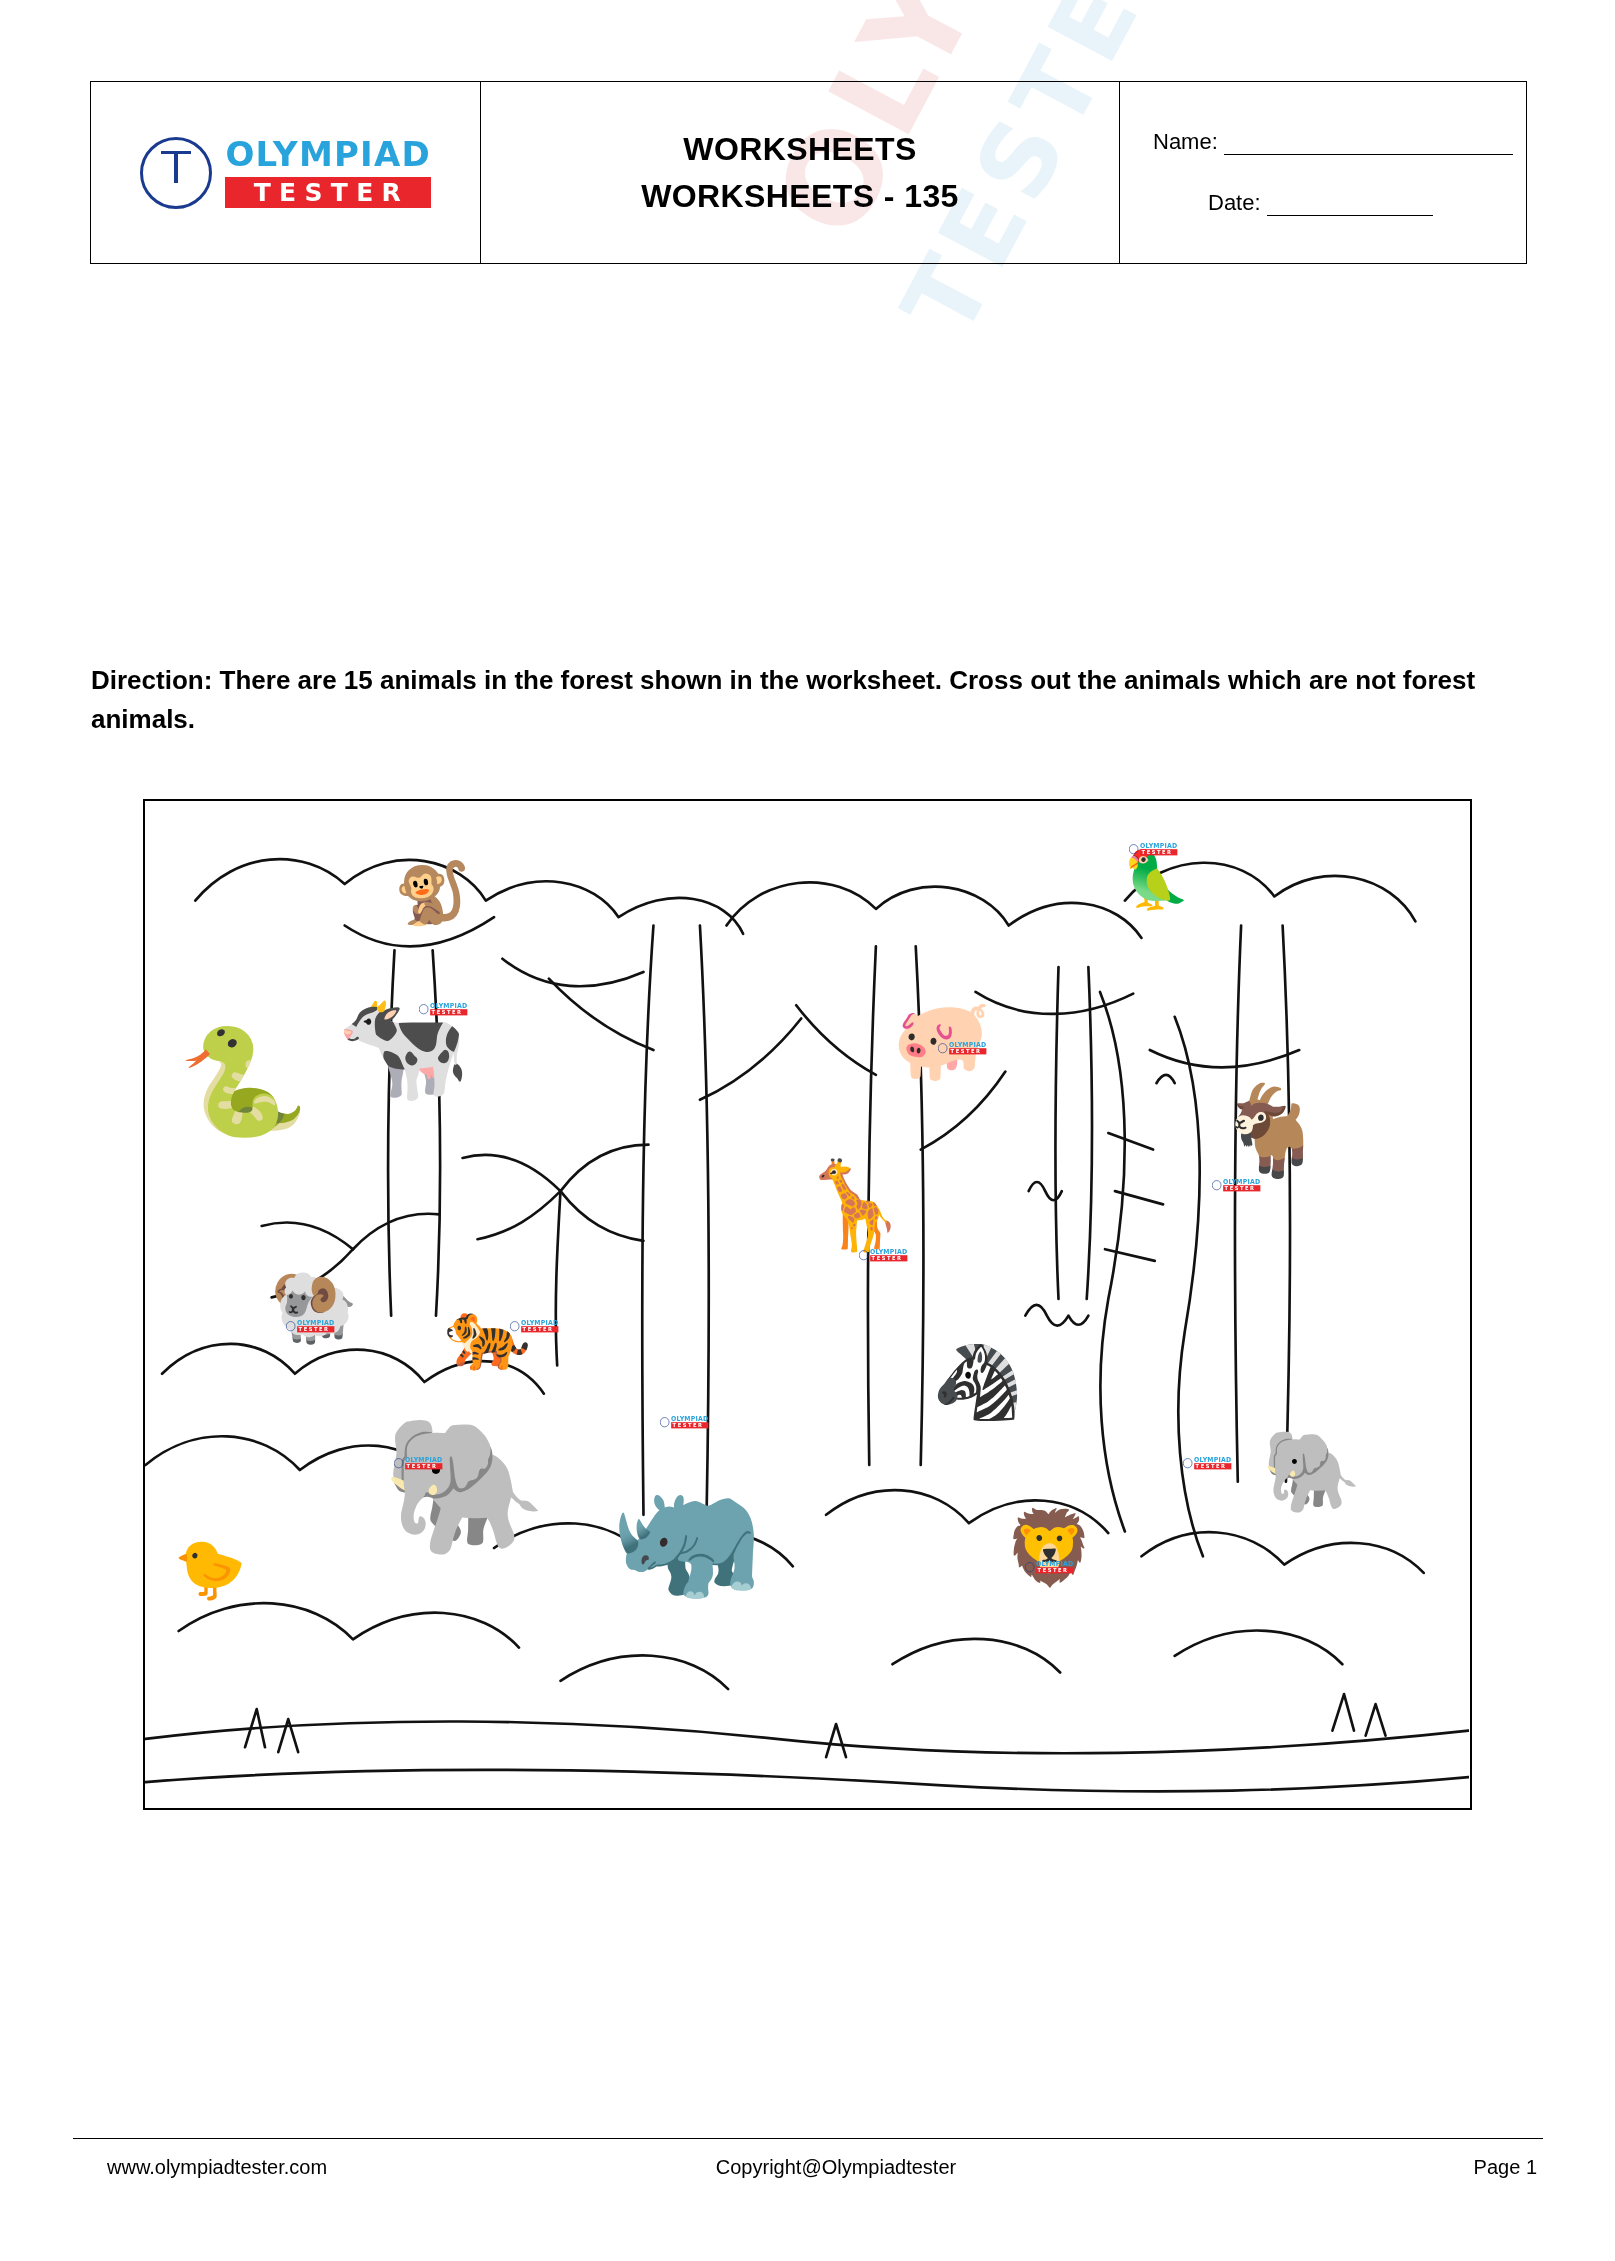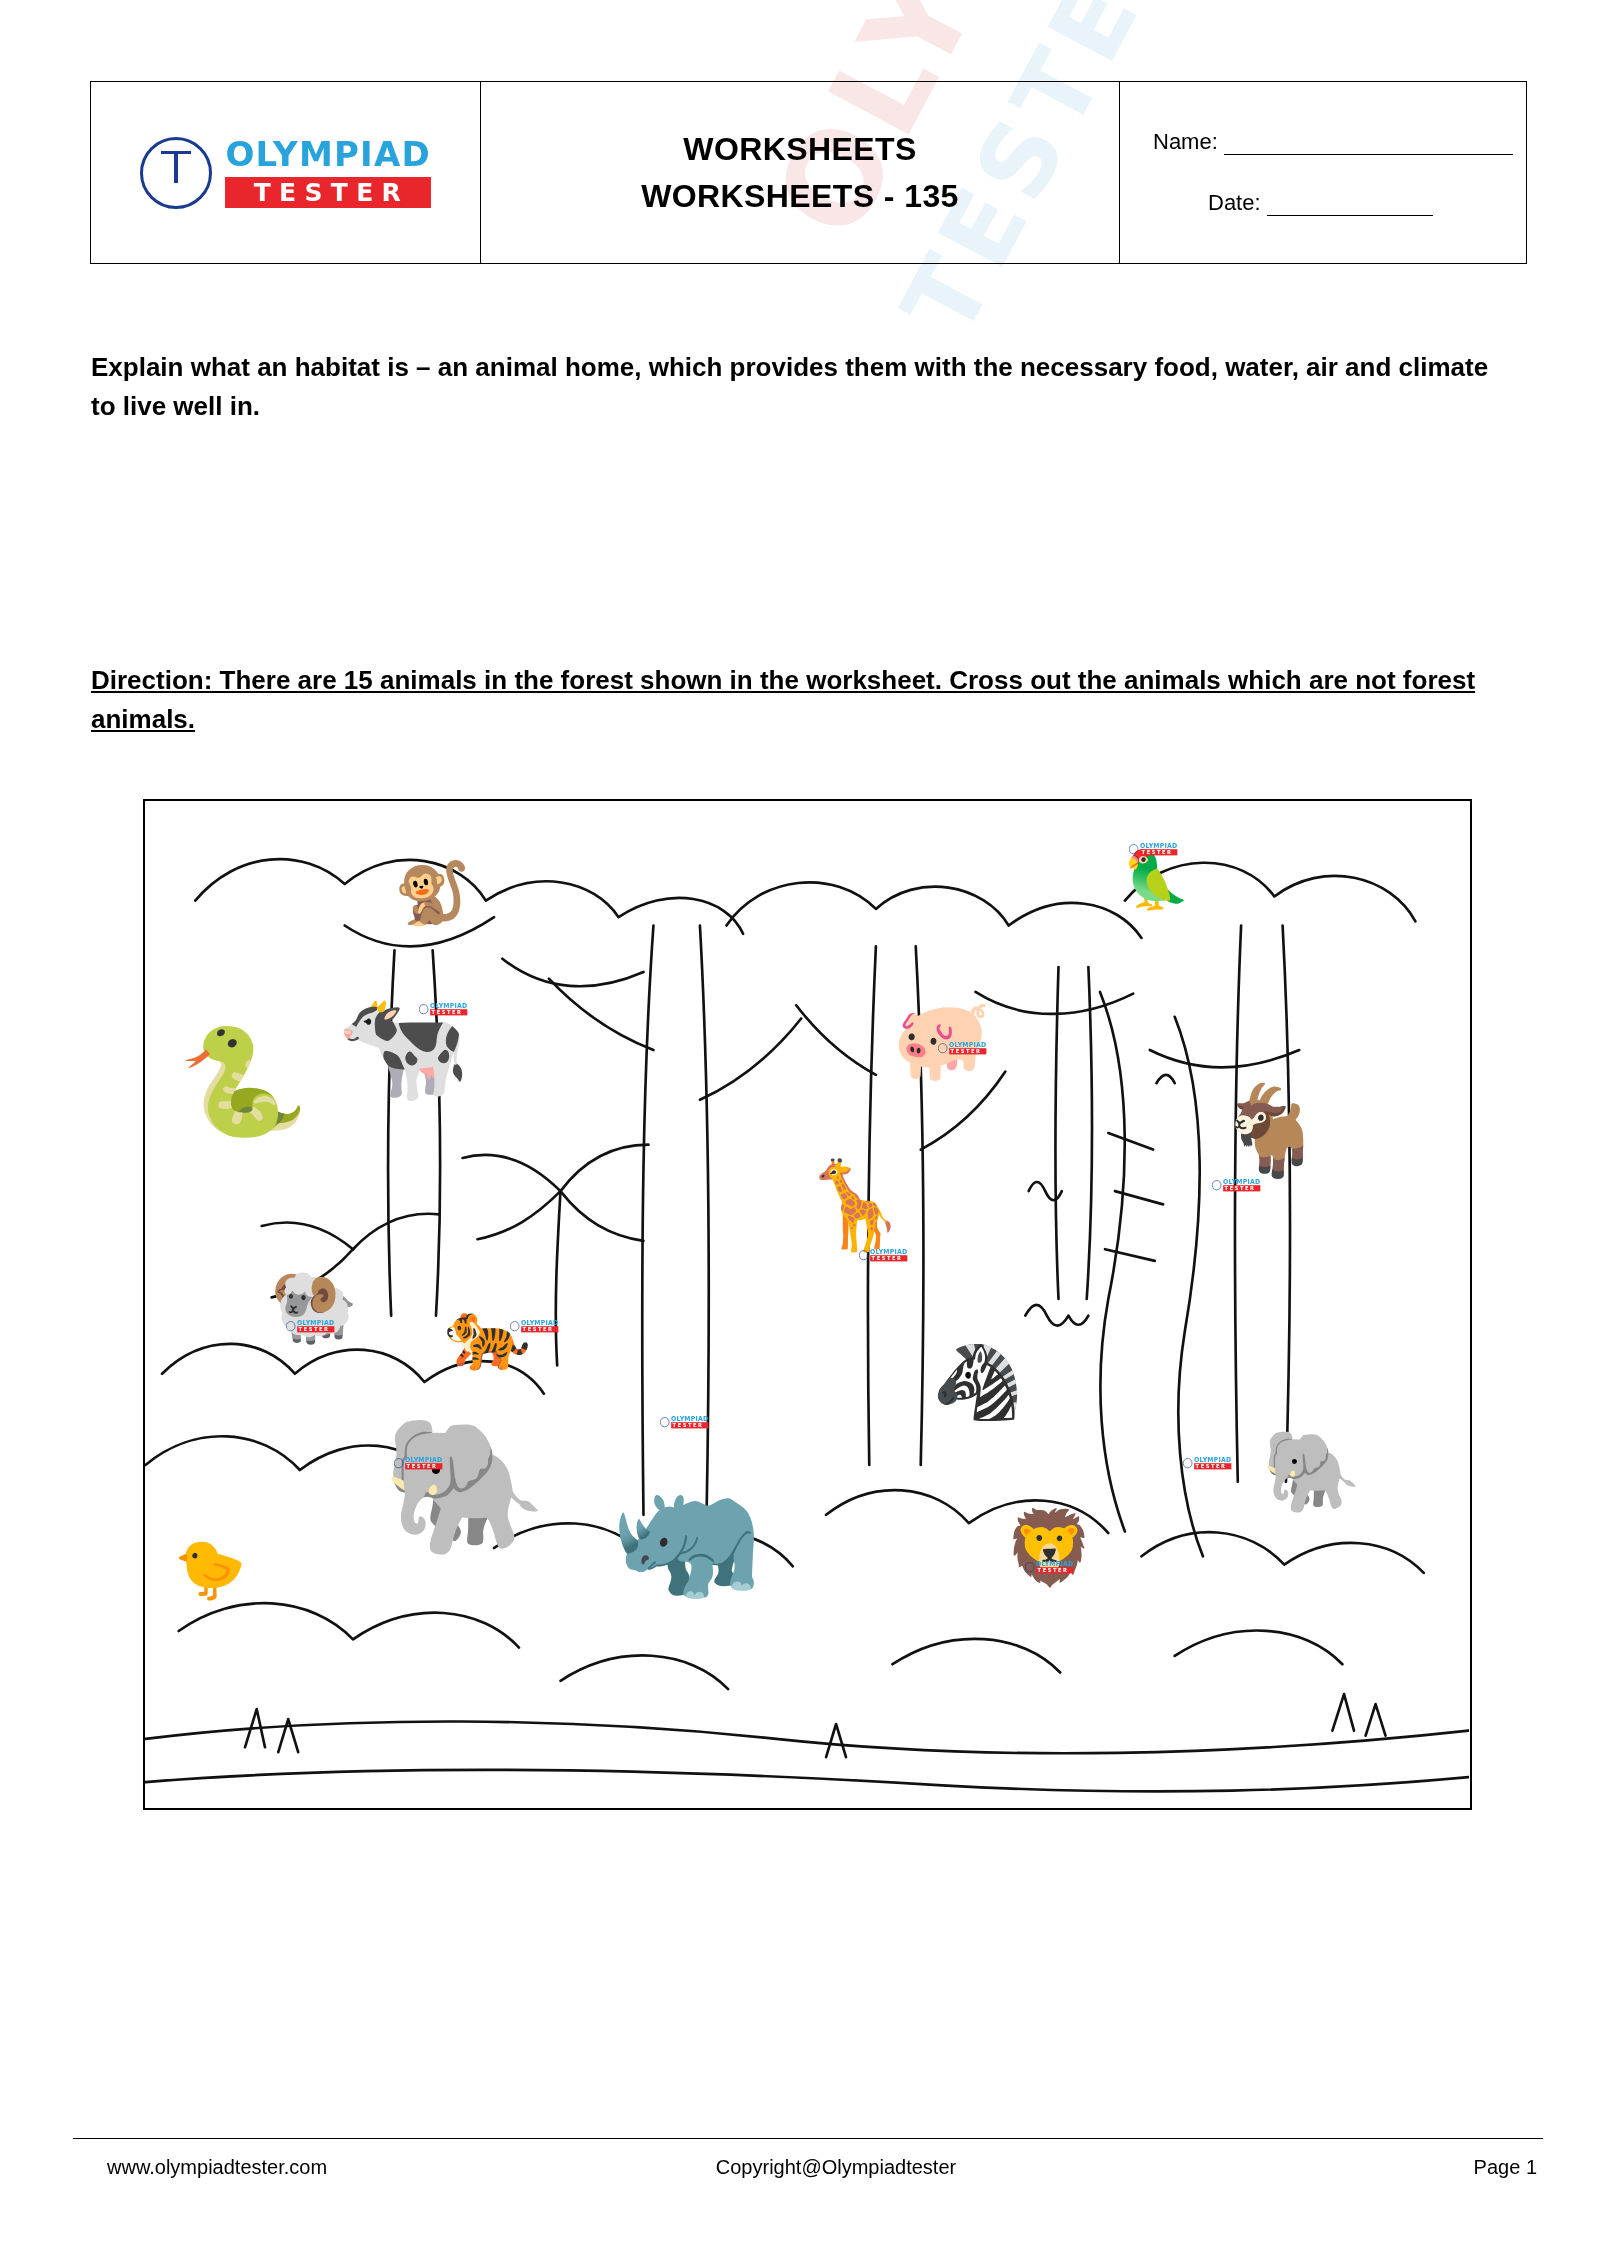--- a/index.html
+++ b/index.html
@@ -147,21 +147,21 @@
   .para {
     position: absolute;
     left: 91px;
     width: 1417px;
     font-size: 26px;
     line-height: 1.5;
   }
   .para.bold { font-weight: bold; }
   .p1 { top: 322px; }
   .p2 { top: 455px; font-weight: normal; }
-  .p3 { top: 635px; text-decoration: underline; }
+  .p3 { top: 635px; }
 
   
   .illus {
     position: absolute;
     left: 143px;
     top: 799px;
     width: 1329px;
     height: 1011px;
     border: 2.5px solid #000;
     box-sizing: border-box;
@@ -273,21 +273,20 @@
         <span class="meta-line name-line"></span>
       </div>
       <div class="meta-row date">
         <span class="meta-label">Date:</span>
         <span class="meta-line date-line"></span>
       </div>
     </div>
 
   </div>
 
-  <p class="para bold p1">Explain what an habitat is – an animal home, which provides them with the necessary food, water, air and climate to live well in.</p>
   <p class="para bold p3">Direction: There are 15 animals in the forest shown in the worksheet. Cross out the animals which are not forest animals.</p>
 
   <div class="illus">
 
     <svg width="1324" height="1006" viewBox="0 0 1594 1212">
       <g fill="none" stroke="#111" stroke-width="3.2" stroke-linecap="round" stroke-linejoin="round">
 
         <path d="M60 120 C110 60 190 55 240 100 C300 50 380 70 410 120 C470 80 540 95 570 140 C630 100 700 115 720 160"></path>
         <path d="M700 150 C740 90 830 80 880 130 C930 85 1010 100 1040 150 C1100 105 1170 120 1200 165"></path>
         <path d="M1180 120 C1230 60 1320 60 1360 115 C1420 70 1500 90 1530 145"></path>

